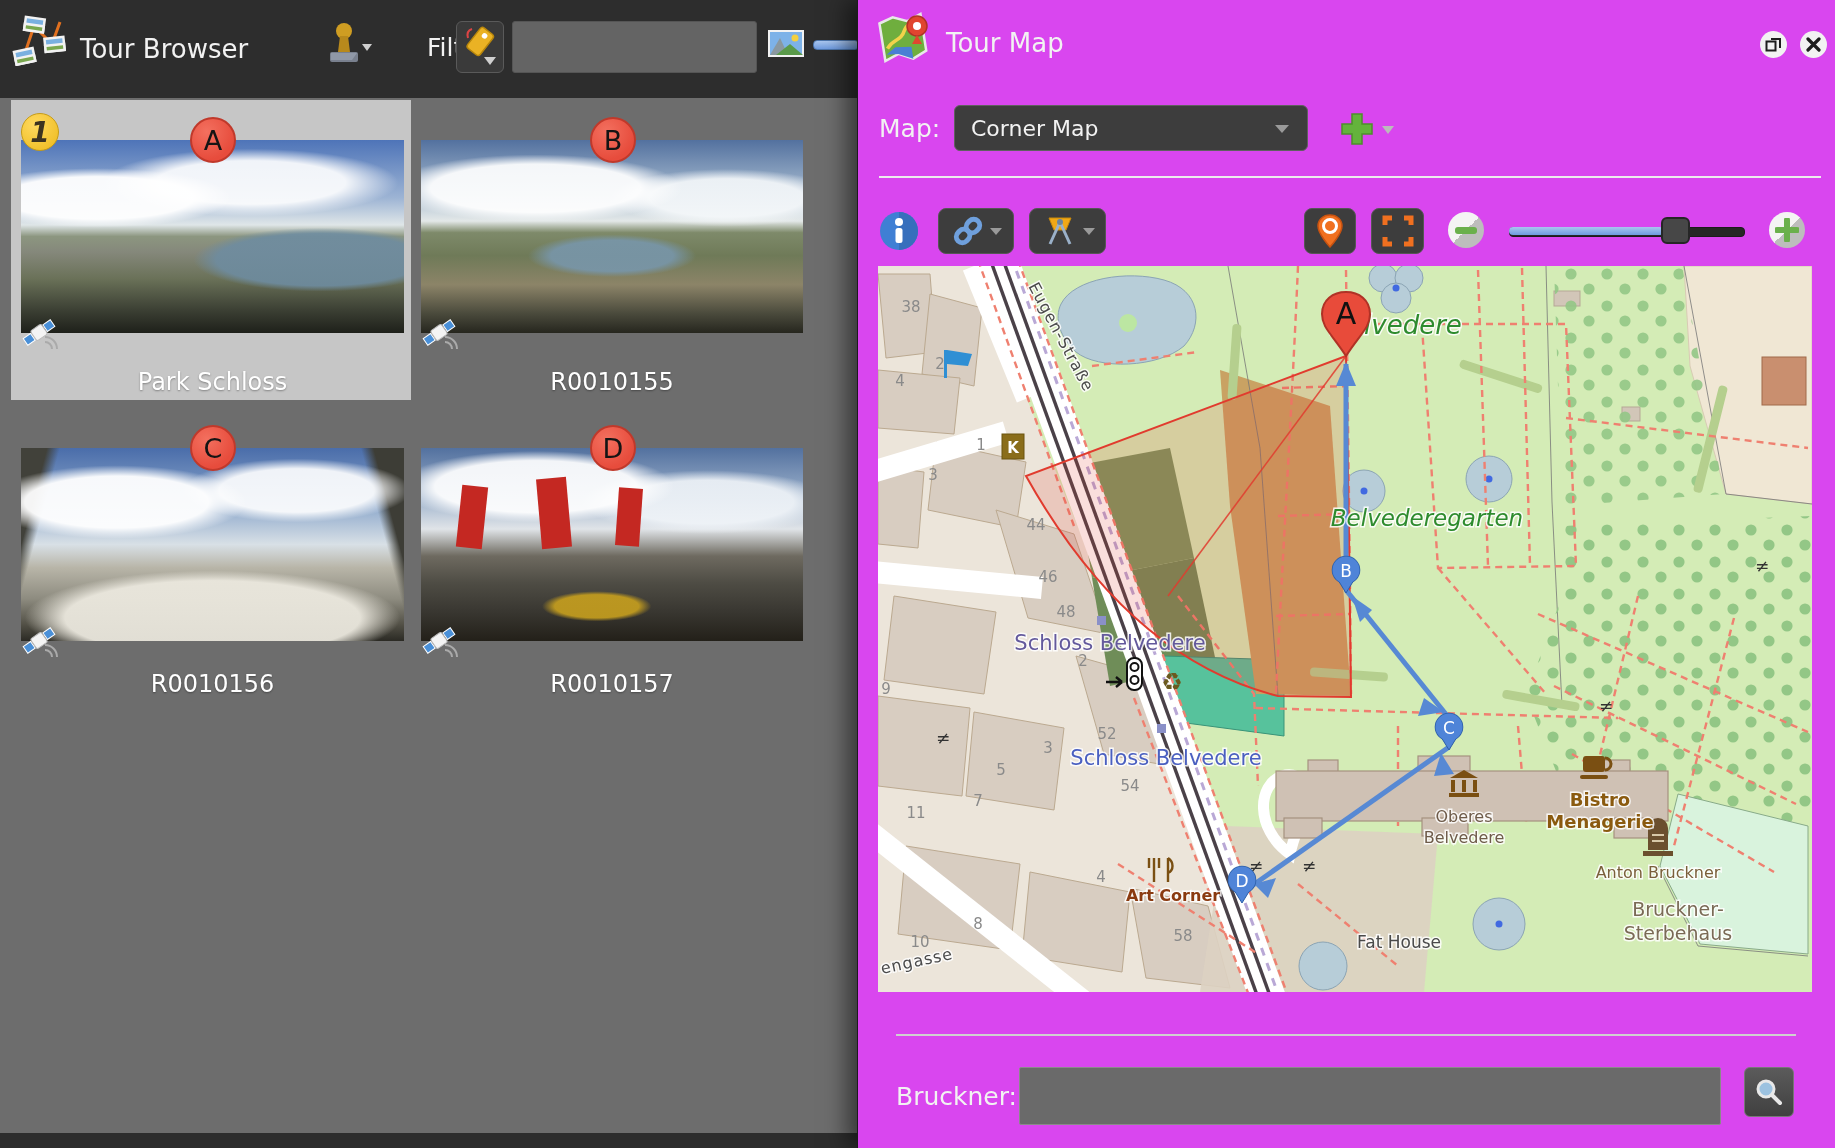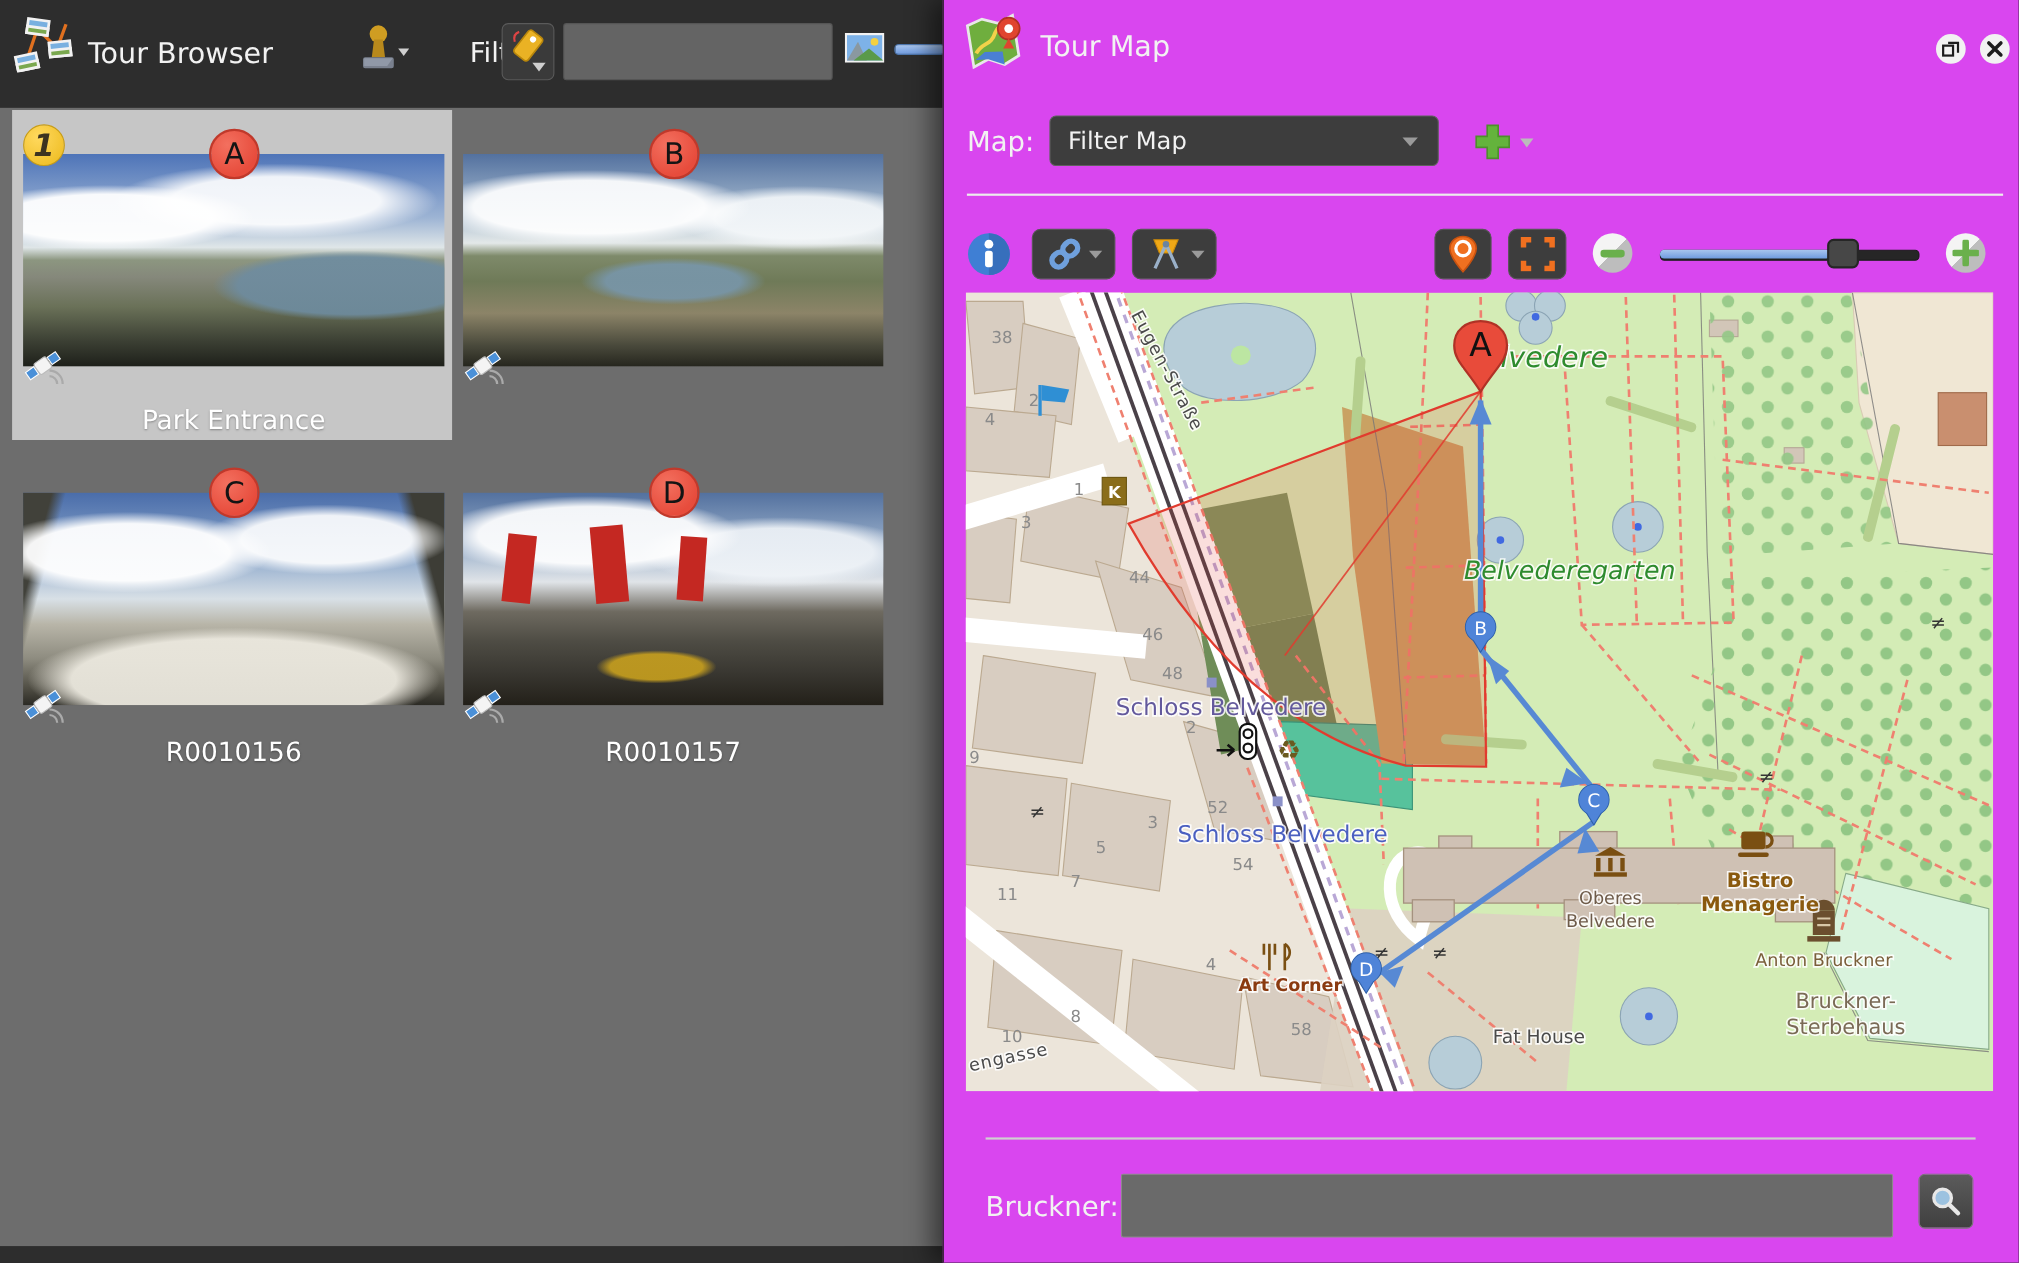--- a/index.html
+++ b/index.html
@@ -199,21 +199,22 @@
       </svg>
     <svg class="abs" style="left:421px;top:524px;" width="38" height="38" viewBox="0 0 38 38">
         <g transform="rotate(-35 19 19)">
           <rect x="2" y="14" width="9" height="8" fill="#4a90d8" stroke="#fff"></rect>
           <rect x="26" y="14" width="9" height="8" fill="#4a90d8" stroke="#fff"></rect>
           <rect x="12" y="12" width="13" height="12" rx="2" fill="#f4f4f4" stroke="#bbb"></rect>
         </g>
         <path d="M24,28 a7,7 0 0,1 7,7 M24,23 a12,12 0 0,1 12,12" stroke="#aaa" stroke-width="2" fill="none"></path>
       </svg>
 
-    <div class="abs thumb-label" style="left:21px;top:270px;width:383px;">Park Entrance</div>
+    <div class="abs thumb-label" style="left:21px;top:270px;width:383px;">Park Schloss</div>
+    <div class="abs thumb-label" style="left:421px;top:270px;width:382px;">R0010155</div>
     <div class="abs thumb-label" style="left:21px;top:572px;width:383px;">R0010156</div>
     <div class="abs thumb-label" style="left:421px;top:572px;width:382px;">R0010157</div>
   </div>
   <div class="abs" id="tb-bottom"></div>
 </div>
 
 <div class="abs" id="tm-win">
 
   <svg class="abs" style="left:16px;top:8px;" width="58" height="60" viewBox="0 0 58 60">
     <g transform="rotate(-9 29 30)">
@@ -234,21 +235,21 @@
       </svg>
   </div>
   <div class="abs roundbtn" style="left:942px;top:31px;cursor:pointer;">
     <svg width="15" height="15" viewBox="0 0 15 15">
         <path d="M2,2 L13,13 M13,2 L2,13" stroke="#1d1d1d" stroke-width="3.2" stroke-linecap="round"></path>
       </svg>
   </div>
 
   <div class="abs lbl" style="left:21px;top:114px;text-align:right;">Map:</div>
   <div class="abs" id="map-select" style="left:96px;top:105px;width:354px;height:46px;cursor:pointer;">
-    <span>Filter Map</span>
+    <span>Corner Map</span>
     <div class="caret" style="position:absolute;right:18px;top:19px;border-top-color:#9a9a9a;"></div>
   </div>
   <div class="abs" style="left:480px;top:110px;width:64px;height:40px;cursor:pointer;">
     <svg width="64" height="40" viewBox="0 0 64 40">
       <path d="M14,4 h10 v10 h10 v10 h-10 v10 h-10 v-10 h-10 v-10 h10 z" fill="#64b33c" stroke="#4e8f2c" stroke-width="1.5"></path>
       <path d="M44,16 l12,0 l-6,8 z" fill="#bbb"></path>
     </svg>
   </div>
 
   <div class="abs" style="left:21px;top:176px;width:942px;height:2px;background:#ededed;"></div>

